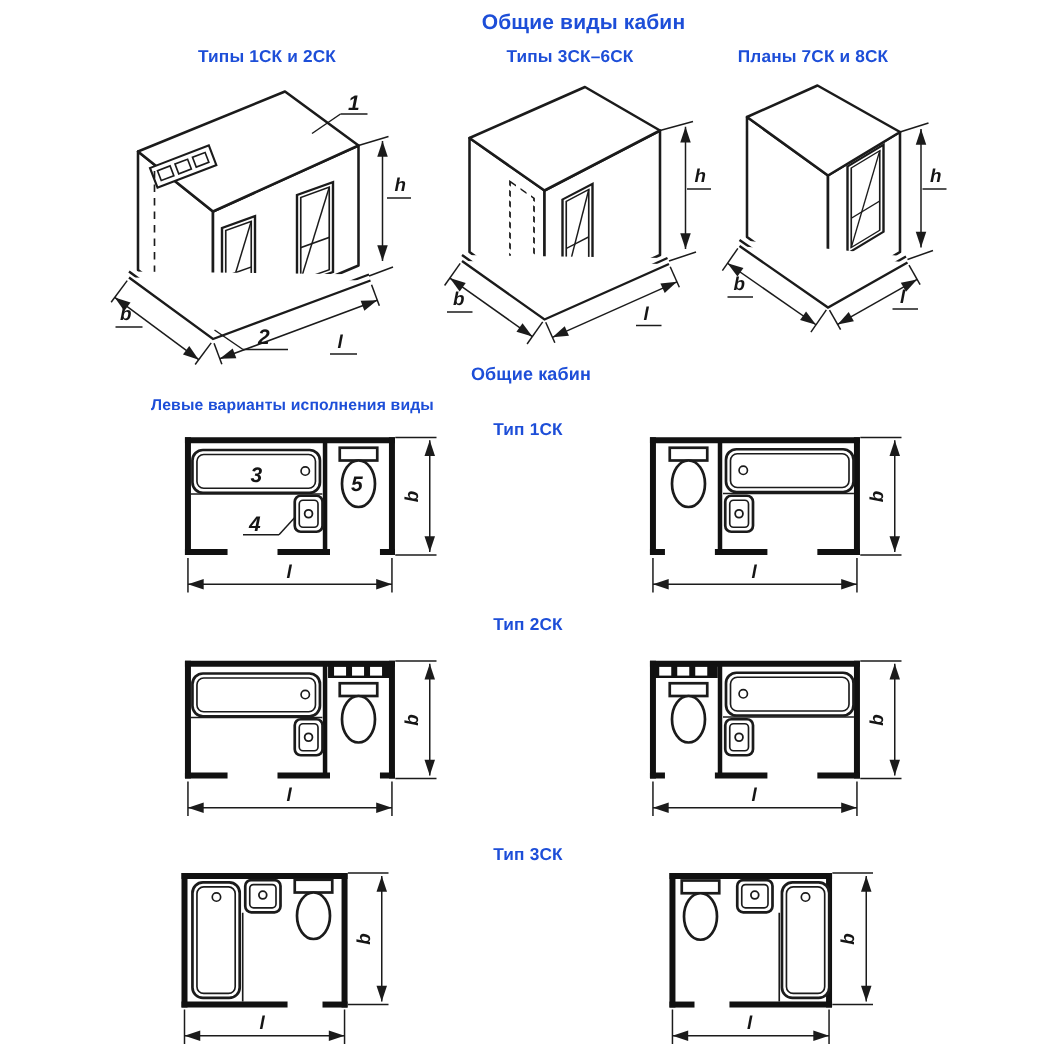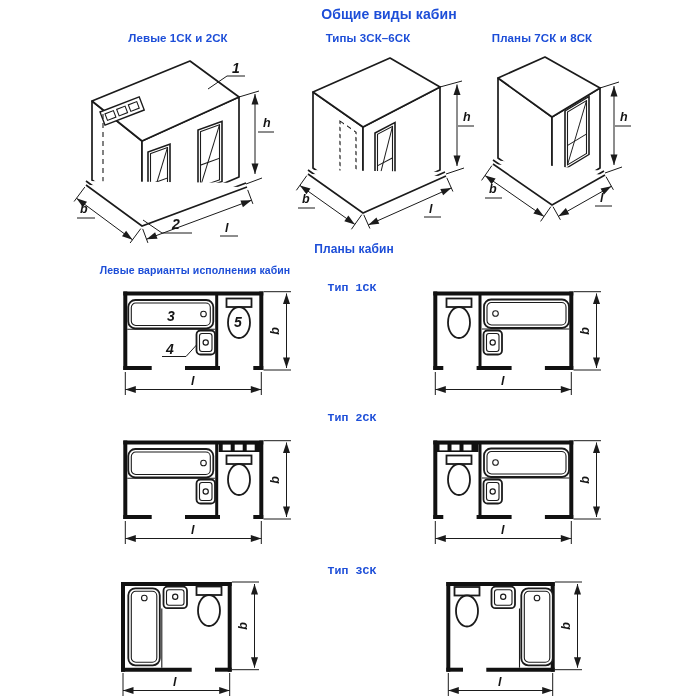--- a/index.html
+++ b/index.html
@@ -4,21 +4,21 @@
 <style>
   html,body{margin:0;padding:0;background:#fff;}
   .stage{position:relative;width:700px;height:700px;background:#ffffff;overflow:hidden;
          font-family:"Liberation Sans",sans-serif;}
   .abs{position:absolute;}
   .cap{position:absolute;text-align:center;font-weight:bold;color:#1d4ed8;letter-spacing:0.1px;}
   .cap-main{font-size:14px;}
   .cap-type{font-size:11.5px;}
   .cap-plans{font-size:12px;}
   .cap-col{font-size:10.5px;}
-  .cap-row{font-size:11.5px;font-family:Liberation Mono, monospace;}
+  .cap-row{font-size:11.5px;}
   svg{overflow:visible;}
   svg text{font-family:"Liberation Sans",sans-serif;font-style:italic;font-weight:600;fill:#151515;}
   text.dim{font-size:12.5px;}
   text.co{font-size:14px;}
   .face{fill:#ffffff;stroke:#1b1b1b;stroke-width:1.7;stroke-linejoin:round;}
   .thin{stroke:#1b1b1b;stroke-width:1.1;fill:none;}
   .med{stroke:#1b1b1b;stroke-width:1.6;fill:#ffffff;}
   .dimln{stroke:#1b1b1b;stroke-width:1;fill:none;}
   .wall{stroke:#111111;stroke-width:4;fill:none;}
   .part{stroke:#111111;stroke-width:3;fill:none;}
@@ -58,22 +58,22 @@
       <g id="sym-vent">
         <rect x="0" y="0" width="43" height="9" fill="#111"></rect>
         <rect x="4" y="1.6" width="8" height="5.8" fill="#fff"></rect>
         <rect x="16" y="1.6" width="8" height="5.8" fill="#fff"></rect>
         <rect x="28" y="1.6" width="8" height="5.8" fill="#fff"></rect>
       </g>
     </defs>
   </svg>
 
   <div class="cap cap-main" style="left:289px;top:6px;width:200px;">Общие виды кабин</div>
-  <div class="cap cap-type" style="left:78px;top:32px;width:200px;">Левые 1СК и 2СК</div>
-  <div class="cap cap-type" style="left:268px;top:32px;width:200px;">Типы 3СК–6СК</div>
+  <div class="cap cap-type" style="left:78px;top:32px;width:200px;">Типы 1СК и 2СК</div>
+  <div class="cap cap-type" style="left:280px;top:32px;width:200px;">Типы 3СК–6СК</div>
   <div class="cap cap-type" style="left:442px;top:32px;width:200px;">Планы 7СК и 8СК</div>
 
   <svg class="abs" style="left:56px;top:46px;" width="240" height="200" viewBox="0 0 240 200">
     <g>
       <polygon class="face" points="36,55 86,95 86,172 36,134"></polygon>
       <polygon class="face" points="86,95 183,51 183,131 86,172"></polygon>
       <polygon class="face" points="134,15 183,51 86,95 36,55"></polygon>
     </g>
     <g transform="translate(44,66) rotate(-21)">
       <rect x="0" y="0" width="42" height="14" fill="#fff" stroke="#1b1b1b" stroke-width="1.4"></rect>
@@ -205,22 +205,22 @@
     </g>
     <g>
       <line class="dimln" x1="25.9" y1="110.6" x2="15.6" y2="125.4"></line>
       <line class="dimln" x1="84.9" y1="151.6" x2="74.6" y2="166.4"></line>
       <line class="dimln" x1="19" y1="120.5" x2="78" y2="161.5" marker-start="url(#arr)" marker-end="url(#arr)"></line>
       <text class="dim" x="23" y="138">b</text>
       <line class="dimln" x1="19" y1="143" x2="36" y2="143"></line>
     </g>
   </svg>
 
-  <div class="cap cap-plans" style="left:254px;top:242px;width:200px;">Планы кабин</div>
-  <div class="cap cap-col" style="left:95px;top:264px;width:200px;">Левые варианты исполнения кабин</div>
+  <div class="cap cap-plans" style="left:254px;top:242px;width:200px;">Общие кабин</div>
+  <div class="cap cap-col" style="left:95px;top:264px;width:200px;">Левые варианты исполнения виды</div>
   <div class="cap cap-row" style="left:302px;top:281px;width:100px;">Тип 1СК</div>
   <div class="cap cap-row" style="left:302px;top:411px;width:100px;">Тип 2СК</div>
   <div class="cap cap-row" style="left:302px;top:564px;width:100px;">Тип 3СК</div>
 
   <svg class="abs" style="left:110px;top:285px;" width="195" height="120" viewBox="0 0 195 120">
     <g>
       <line class="wall" x1="13.3" y1="8.5" x2="153.3" y2="8.5"></line>
       <line class="wall" x1="15.3" y1="6.5" x2="15.3" y2="85"></line>
       <line class="wall" x1="151.3" y1="6.5" x2="151.3" y2="85"></line>
       <line class="wall" x1="13.3" y1="83" x2="41.7" y2="83"></line>

